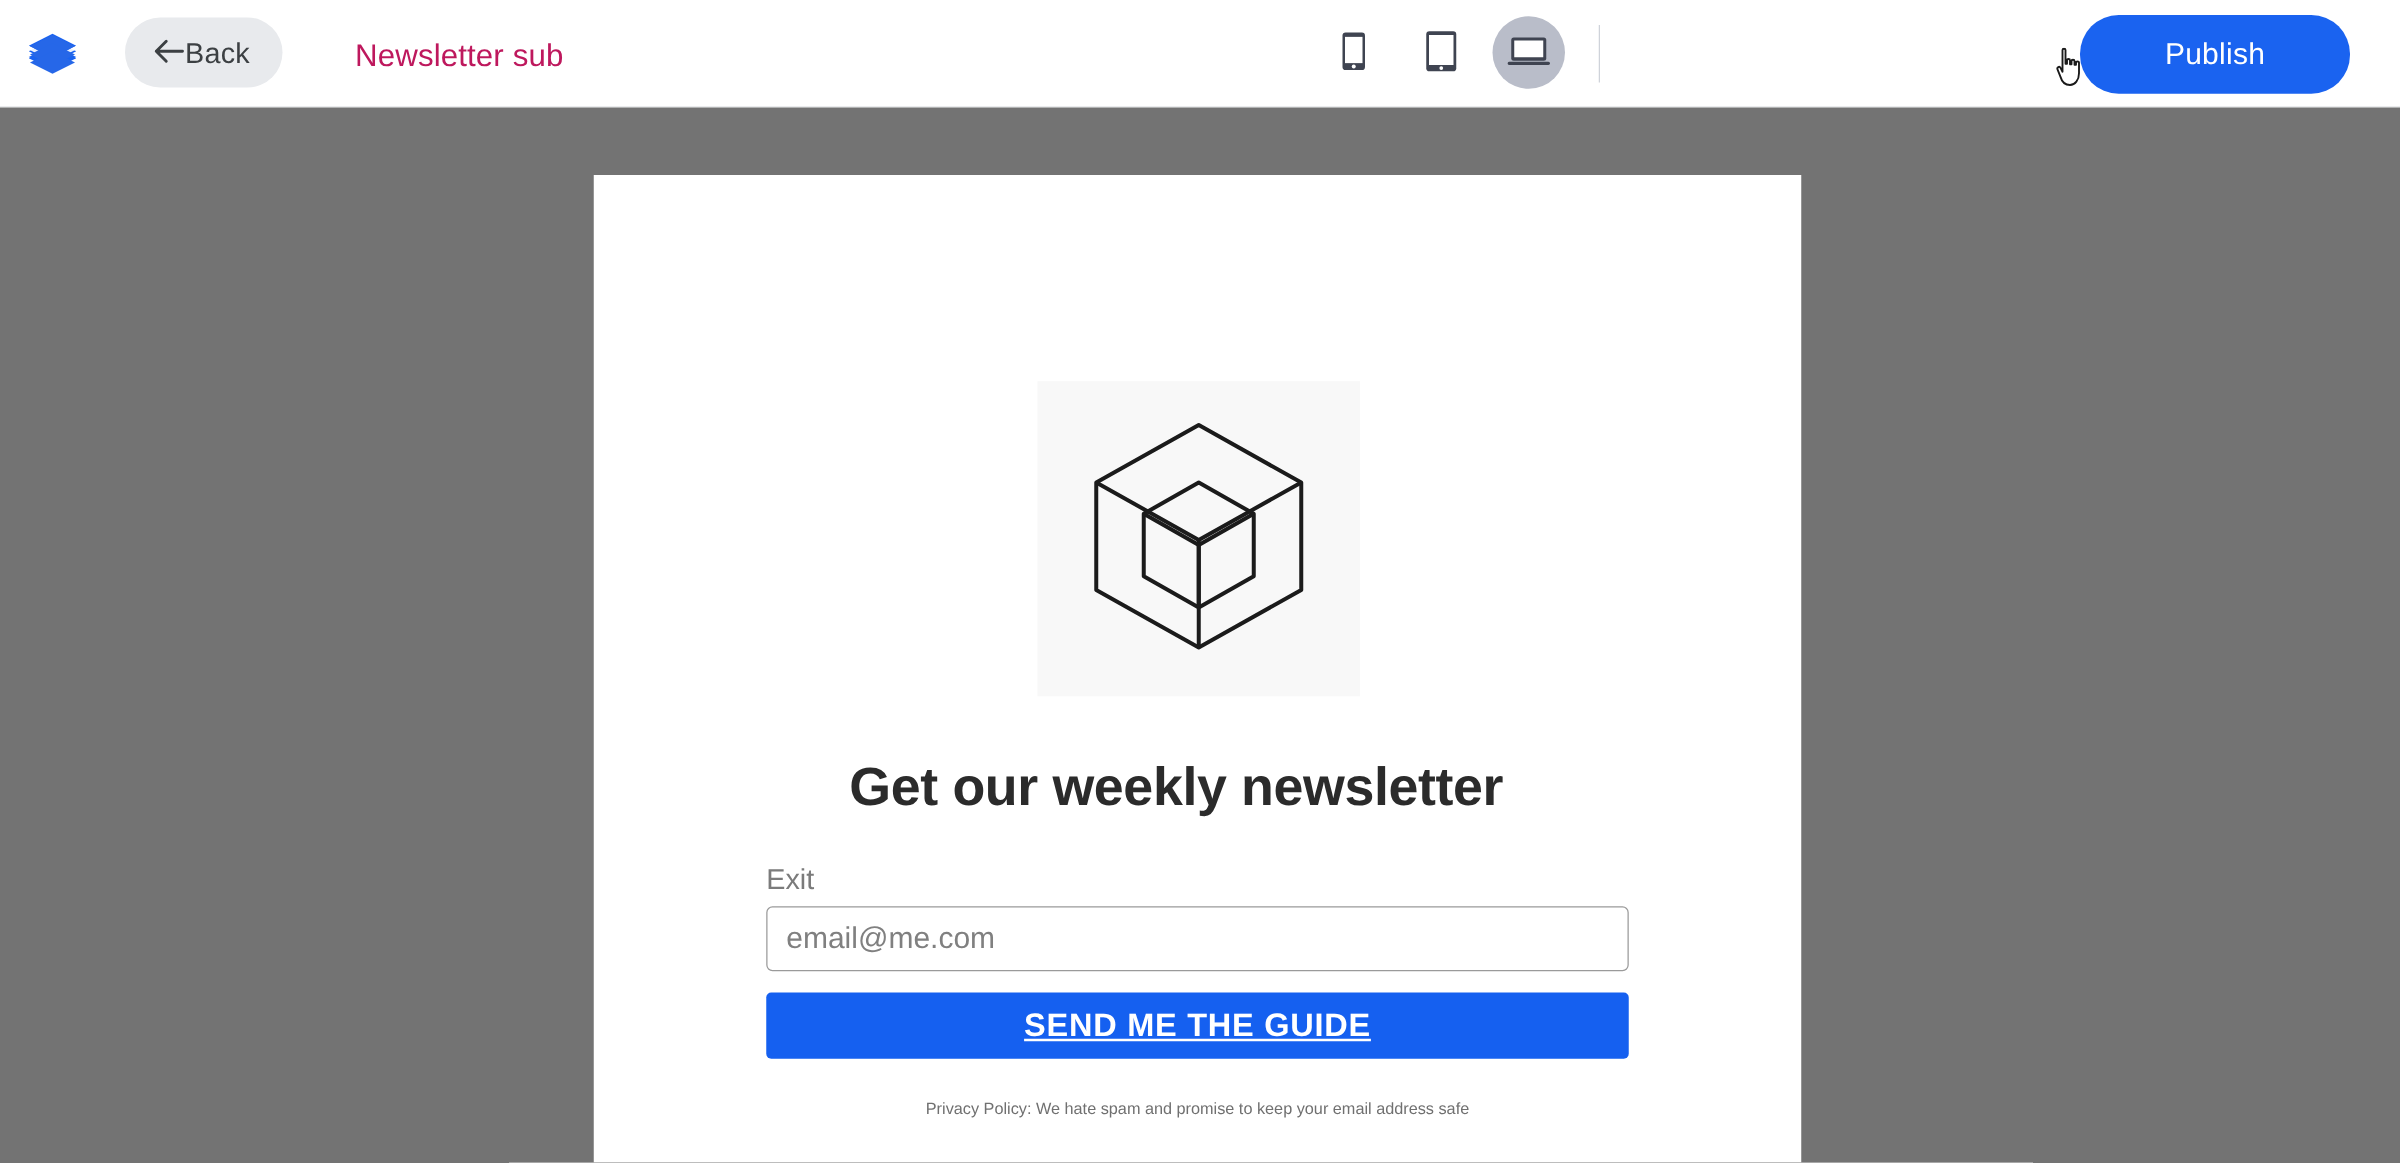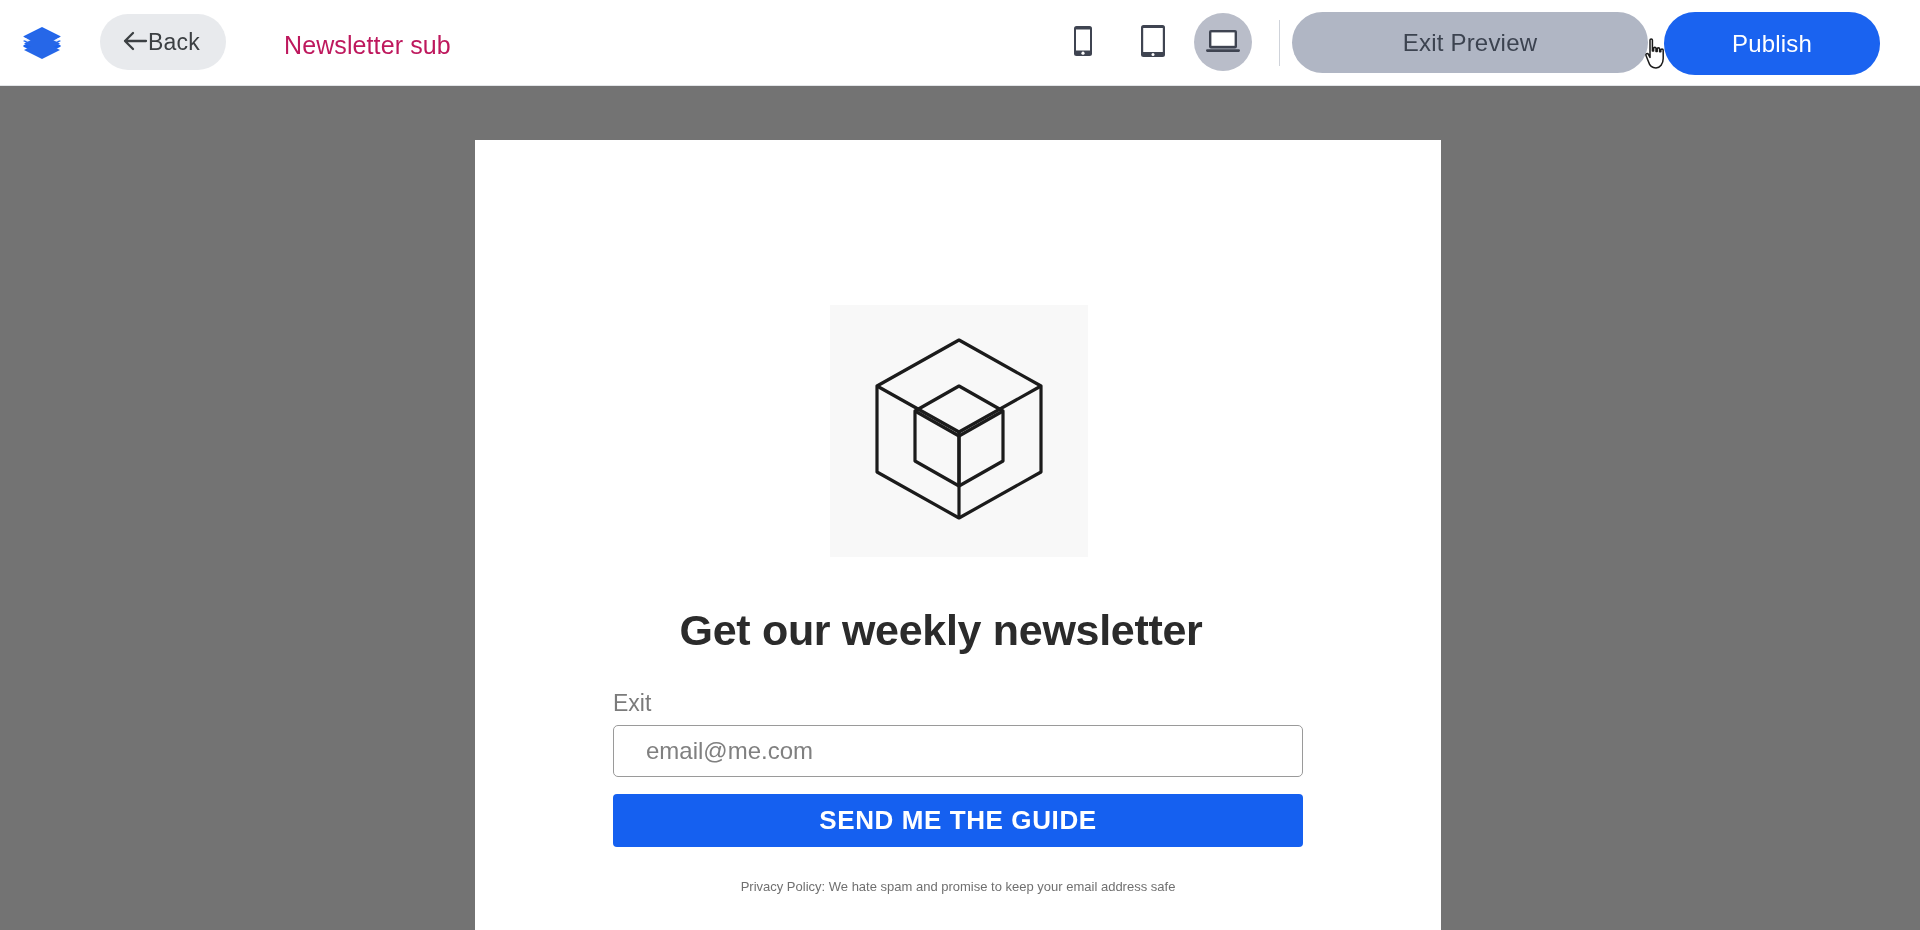--- a/index.html
+++ b/index.html
@@ -184,21 +184,21 @@
     color: #7b7b7b;
     margin-bottom: 8px;
     display: block;
   }
 
   .email-input {
     width: 690px;
     height: 52px;
     border: 1px solid #9a9a9a;
     border-radius: 5px;
-    padding: 0 32px;
+    padding: 0 15px;
     font-size: 24px;
     color: #6e6e6e;
     font-family: "Liberation Sans", sans-serif;
     background: #ffffff;
     outline: none;
   }
   .email-input::placeholder { color: #808080; opacity: 1; }
 
   .cta-btn {
     margin-top: 17px;
@@ -206,20 +206,21 @@
     height: 53px;
     border: none;
     border-radius: 4px;
     background: #1560f0;
     color: #ffffff;
     font-size: 26px;
     font-weight: bold;
     letter-spacing: .6px;
     font-family: "Liberation Sans", sans-serif;
     cursor: pointer;
+    text-decoration: underline;
   }
 
   .privacy-note {
     margin-top: 32px;
     width: 690px;
     text-align: center;
     font-size: 13px;
     color: #707070;
   }
 
@@ -291,21 +292,20 @@
           <rect x="5.4" y="5.4" width="23.2" height="13.4" fill="#ffffff"></rect>
           <rect x="0" y="22.3" width="34" height="2.6" rx="1.3" fill="#3f4451"></rect>
         </svg>
       </span>
     </button>
 
   </div>
 
   <div class="tb-divider"></div>
 
-  <button class="exit-btn">Exit Preview</button>
 
   <button class="publish-btn">Publish</button>
 </div>
 
 <div class="canvas-backdrop">
 
   <div class="page">
 
     <div class="hero-image">
       <span>

